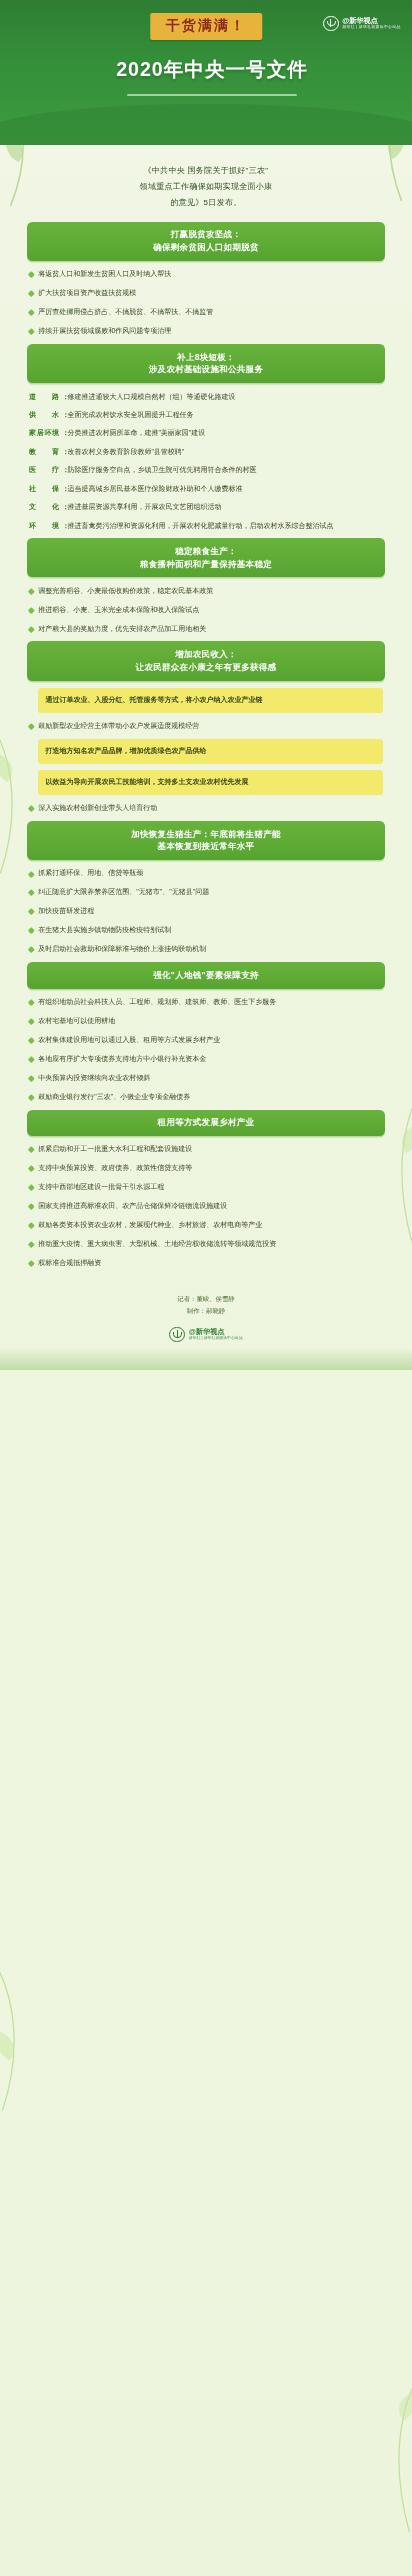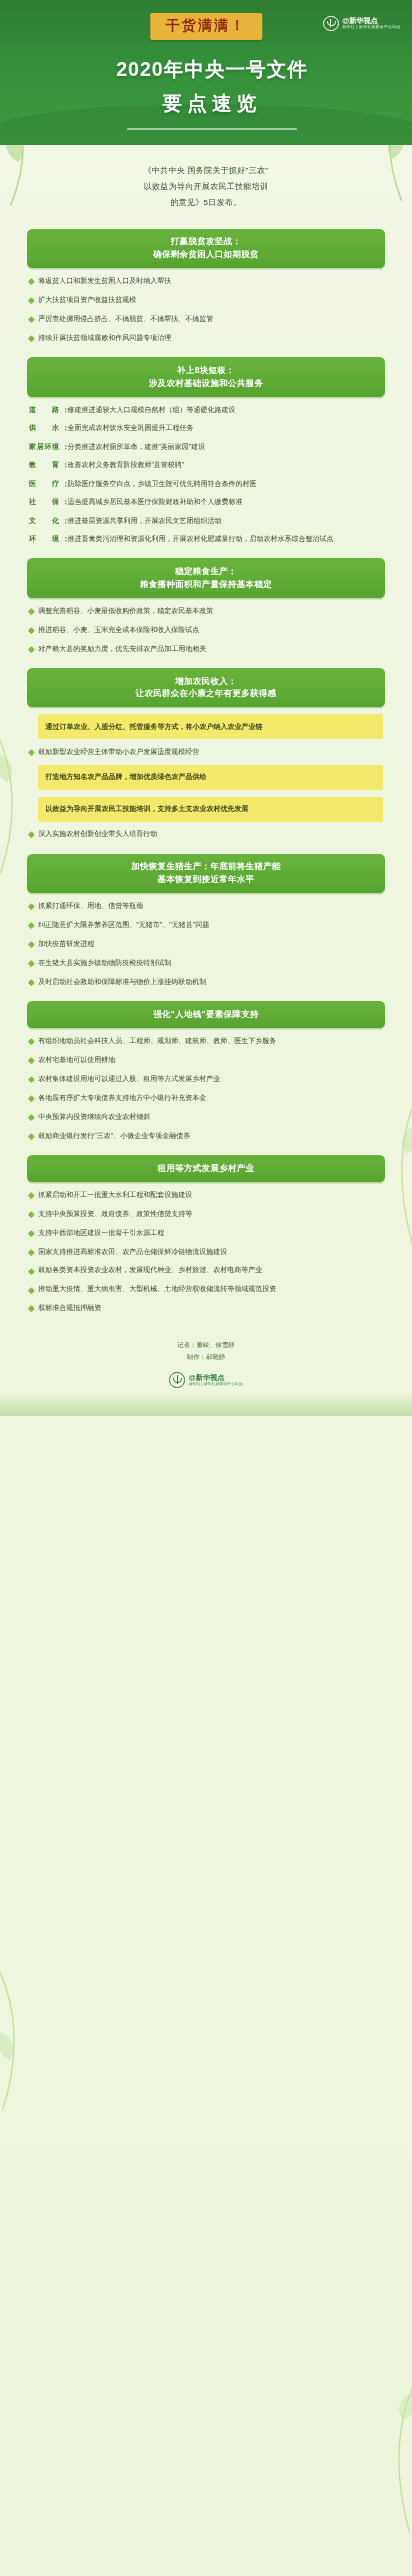--- a/index.html
+++ b/index.html
@@ -150,21 +150,21 @@
     text-align: center;
     color: #2f4f21;
     font-size: 8px;
     line-height: 2;
   }
   .intro .intro-line { letter-spacing: 0.3px; }
 
   
   .section {
     position: relative;
-    margin: 13px 27px 0 27px;
+    margin: 6px 27px 0 27px;
   }
   .sec-head {
     position: relative;
     background: linear-gradient(180deg, #68b33c 0%, #56a430 100%);
     border-radius: 5.2px;
     color: #ffffff;
     text-align: center;
     padding: 6.7px 9.3px 7.2px 9.3px;
     box-shadow: 0 1.5px 0 rgba(86,164,48,.35);
   }
@@ -337,28 +337,27 @@
     <div class="header-logo">
       <span class="logo-mark"></span>
       <span class="logo-text">
         <span class="lt1">@新华视点</span>
         <span class="lt2">新华社 | 新华社新媒体中心出品</span>
       </span>
     </div>
 
     <div class="header-titles">
       <div class="header-title-1">2020年中央一号文件</div>
-      <div class="header-title-2">要点速览</div>
       <div class="header-underline"></div>
     </div>
   </div>
 
   <div class="intro">
     <div class="intro-line">《中共中央 国务院关于抓好"三农"</div>
-    <div class="intro-line">以效益为导向开展农民工技能培训</div>
+    <div class="intro-line">领域重点工作确保如期实现全面小康</div>
     <div class="intro-line">的意见》5日发布。</div>
   </div>
 
   <div class="section">
     <div class="sec-head">
       <div class="sh1">打赢脱贫攻坚战：</div>
       <div class="sh2">确保剩余贫困人口如期脱贫</div>
     </div>
     <div class="sec-body">
       <div class="item">

